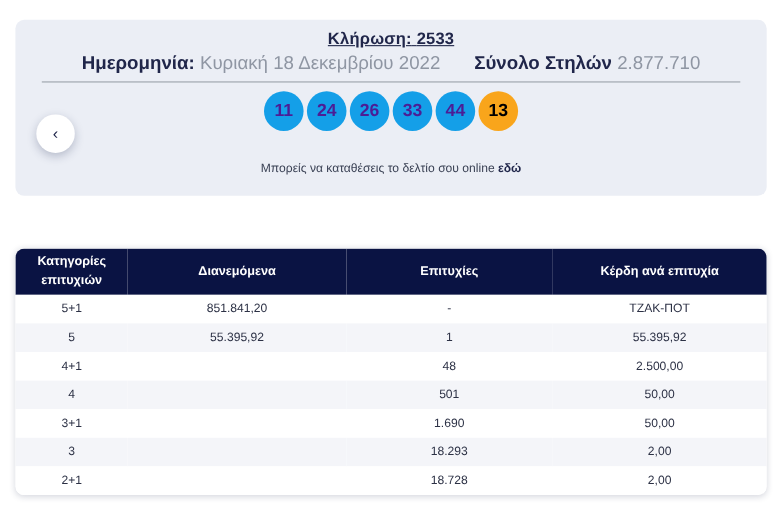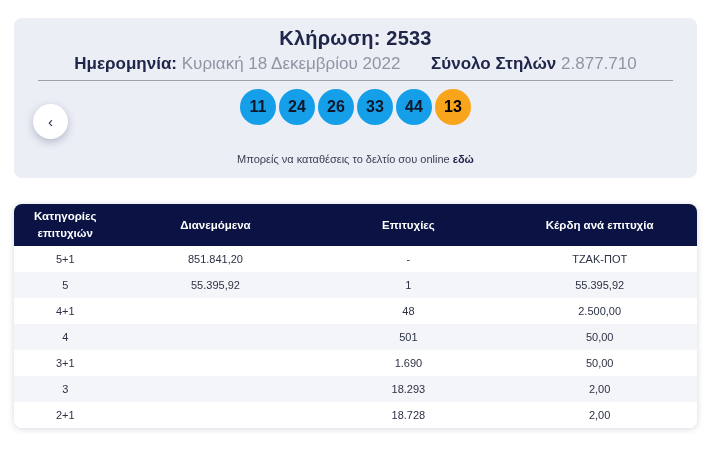--- a/index.html
+++ b/index.html
@@ -16,47 +16,47 @@
   body{
     width:711px;height:468px;position:relative;background:#ffffff;
     font-family:"Liberation Sans", sans-serif;overflow:hidden;
   }
 
   
   .summary-card{
     position:absolute;left:14px;top:18px;width:683px;height:160px;
     background:var(--card-bg);border-radius:8px;text-align:center;
   }
-  .draw-title{margin:0;padding-top:9px;font-size:20px;font-weight:bold;color:var(--text-dark);letter-spacing:.2px;}
+  .draw-title{margin:0;padding-top:9px;font-size:15px;font-weight:bold;color:var(--text-dark);letter-spacing:.2px;text-decoration:underline;}
   .meta-row{margin-top:7px;font-size:17px;line-height:13px;}
   .meta-label{font-weight:bold;color:var(--text-dark);}
   .meta-label.second{margin-left:26px;}
   .meta-value{color:var(--text-gray);}
   .divider{border:none;border-top:1px solid #9aa1aa;margin:10px 24px 0 24px;}
   .results-title{margin:0;padding-top:13px;font-size:14px;font-weight:bold;color:var(--text-dark);}
   .balls{margin-top:8px;display:flex;justify-content:center;gap:3px;}
   .ball{
     width:36px;height:36px;border-radius:50%;background:var(--ball-blue);
-    color:#0f172a;font-weight:bold;font-size:16px;
+    color:#4c1d95;font-weight:bold;font-size:16px;
     display:flex;align-items:center;justify-content:center;
   }
   .ball.joker{background:var(--ball-orange);color:#000000;}
   .note{margin:16px;padding-top:12px;font-size:11px;color:#3a4154;}
   .note-link{font-weight:bold;color:var(--text-dark);cursor:pointer;}
 
   .prev-btn{
     position:absolute;left:19px;top:86px;width:35px;height:35px;border-radius:50%;
     background:#ffffff;border:none;box-shadow:0 3px 9px rgba(40,50,90,.28);
     color:var(--text-dark);font-size:15px;line-height:1;cursor:pointer;
     display:flex;align-items:center;justify-content:center;padding:0;
   }
 
   
   .results-table-wrap{
-    position:absolute;left:14px;top:204px;width:683px;
+    position:absolute;left:14px;top:226px;width:683px;
     border-radius:8px;overflow:hidden;
     box-shadow:0 1px 6px rgba(30,40,80,.18);
     background:#fff;
   }
   table{width:100%;border-collapse:collapse;table-layout:fixed;}
   thead th{
     background:var(--navy);color:#ffffff;font-size:11.5px;font-weight:bold;
     height:42px;vertical-align:middle;text-align:center;line-height:1.45;
     padding:0 10px;
   }

